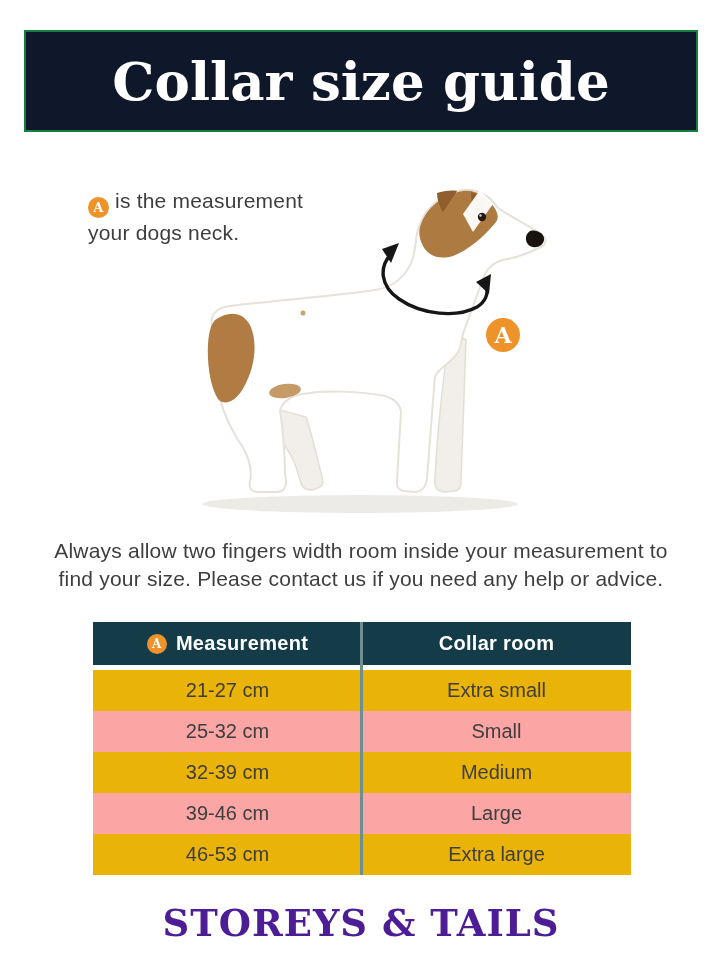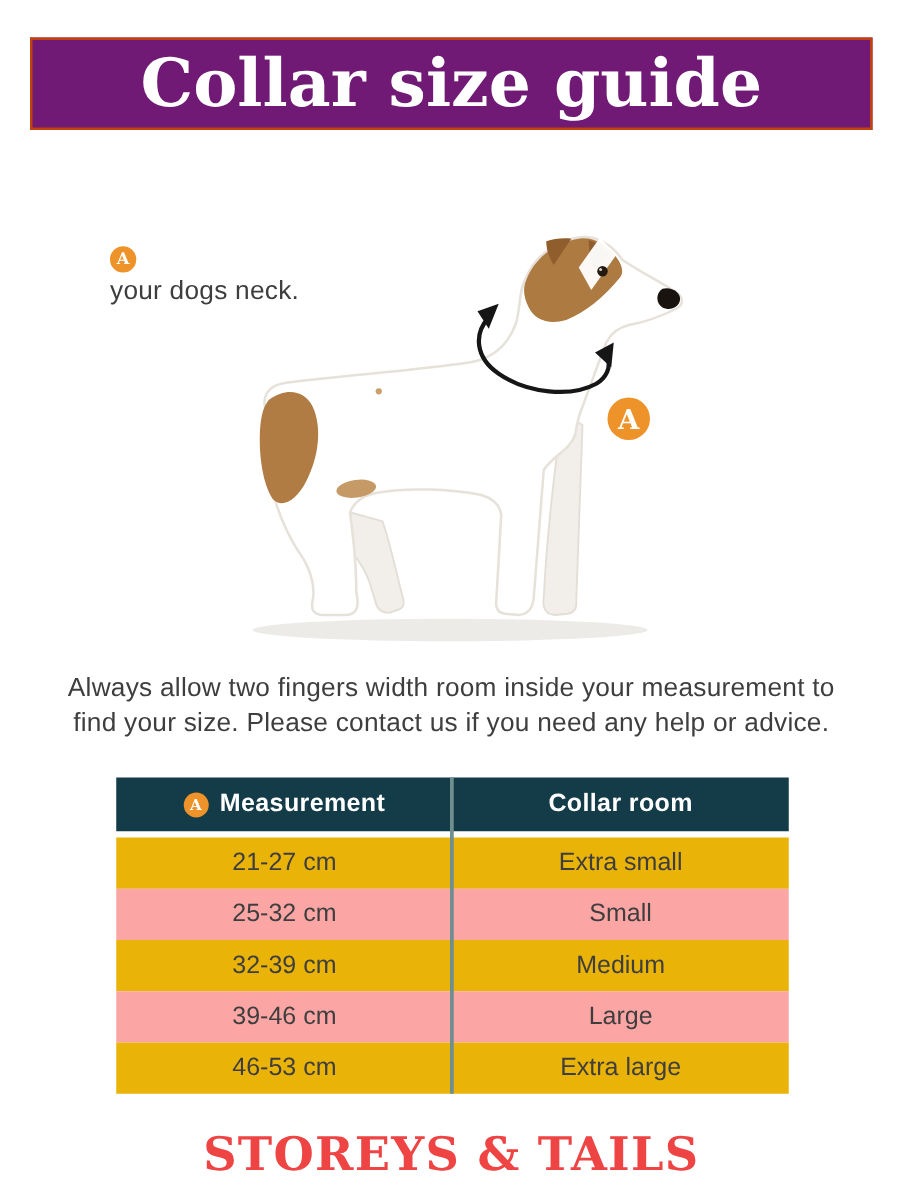--- a/index.html
+++ b/index.html
@@ -4,22 +4,22 @@
 <style>
   html,body { margin:0; padding:0; background:#ffffff; }
   .page {
     position:relative; width:722px; height:958px; margin:0 auto;
     background:#ffffff; overflow:hidden;
     font-family:"Liberation Sans", sans-serif; color:#3e3e3e;
   }
 
   
   .banner {
-    position:absolute; left:24px; top:30px; width:674px; height:74px;
-    background:#701a75; border:2px solid #c2410c; box-sizing:border-box;
+    position:absolute; left:24px; top:30px; width:674px; height:102px;
+    background:#0f172a; border:2px solid #15803d; box-sizing:border-box;
     display:flex; align-items:center; justify-content:center;
   }
   .banner-title {
     font-family:"DejaVu Serif", serif; font-weight:700; font-size:53px;
     color:#ffffff; margin:0; letter-spacing:0px; line-height:1;
   }
 
   
   .badge {
     display:inline-flex; width:21px; height:21px; border-radius:50%;
@@ -57,36 +57,36 @@
   .tcell { flex:1; display:flex; align-items:center; justify-content:center; }
   .vdivider {
     position:absolute; left:267px; top:0; width:3px; height:253px;
     background:#6f8e90;
   }
 
   
   .brand {
     position:absolute; left:0; top:901px; width:722px; text-align:center;
     font-family:"DejaVu Serif", serif; font-weight:700; font-size:37px;
-    color:#ef4444; letter-spacing:1px;
+    color:#4c1d95; letter-spacing:1px;
   }
 </style>
 </head>
 <body>
 
 <div class="page">
 
   <div class="banner">
     <h1 class="banner-title">Collar size guide</h1>
   </div>
 
   <div class="annotation">
     <div class="ann-line"><span class="badge">
           <span>A</span>
-        </span> </div>
+        </span> <span>is the measurement</span></div>
     <div class="ann-line">your dogs neck.</div>
   </div>
 
   <svg class="dog-figure" viewBox="0 0 390 340" aria-hidden="true">
 
     <ellipse cx="175" cy="324" rx="158" ry="9" fill="#edebe7"></ellipse>
 
     <path d="M 265 150 C 258 200 252 258 250 298 Q 248 311 259 312 L 269 311 Q 277 310 276 301 L 281 160 Z" fill="#f2efea" stroke="#e3ded6" stroke-width="1.5"></path>
 
     <path d="M 52 218 C 76 246 101 257 111 287 L 115 300 Q 117 311 127 310 L 133 308 Q 140 306 137 297 C 131 274 127 254 121 237 Z" fill="#f2efea" stroke="#e3ded6" stroke-width="1.5"></path>

